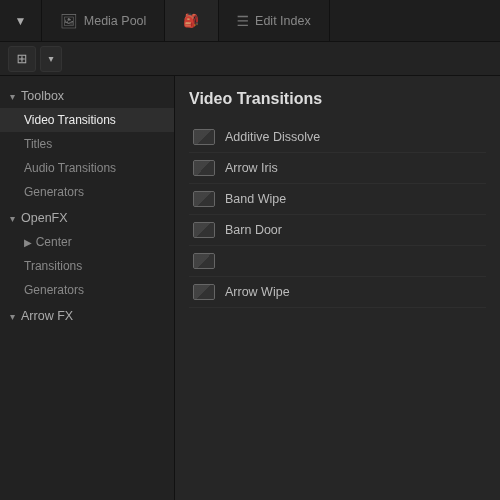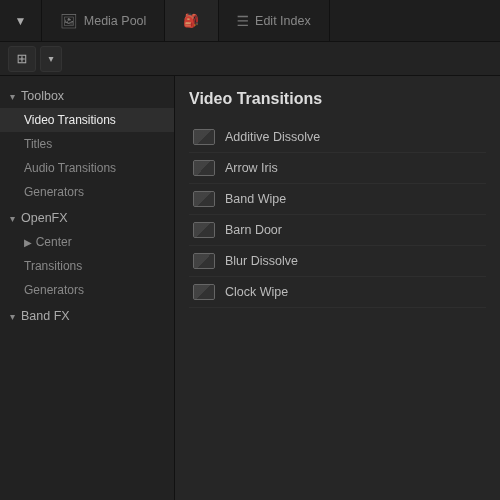--- a/index.html
+++ b/index.html
@@ -242,21 +242,21 @@
         <span>Transitions</span>
       </div>
       <div class="sidebar-item">
         <span>Generators</span>
       </div>
     </div>
 
     <div class="sidebar-section">
       <div class="sidebar-section-header">
         <span class="chevron">▾</span>
-        <span>Band FX</span>
+        <span>Arrow FX</span>
       </div>
     </div>
   </div>
 
   <div class="content">
     <div class="content-title">Video Transitions</div>
     <div class="effect-list">
 
       <div class="effect-item">
         <div class="effect-icon"></div>
@@ -269,23 +269,22 @@
       <div class="effect-item">
         <div class="effect-icon"></div>
         <span>Band Wipe</span>
       </div>
       <div class="effect-item">
         <div class="effect-icon"></div>
         <span>Barn Door</span>
       </div>
       <div class="effect-item">
         <div class="effect-icon"></div>
-        <span>Blur Dissolve</span>
-      </div>
-      <div class="effect-item">
-        <div class="effect-icon"></div>
-        <span>Clock Wipe</span>
+      </div>
+      <div class="effect-item">
+        <div class="effect-icon"></div>
+        <span>Arrow Wipe</span>
       </div>
 
     </div>
   </div>
 
 </div>
 
 </body></html>

